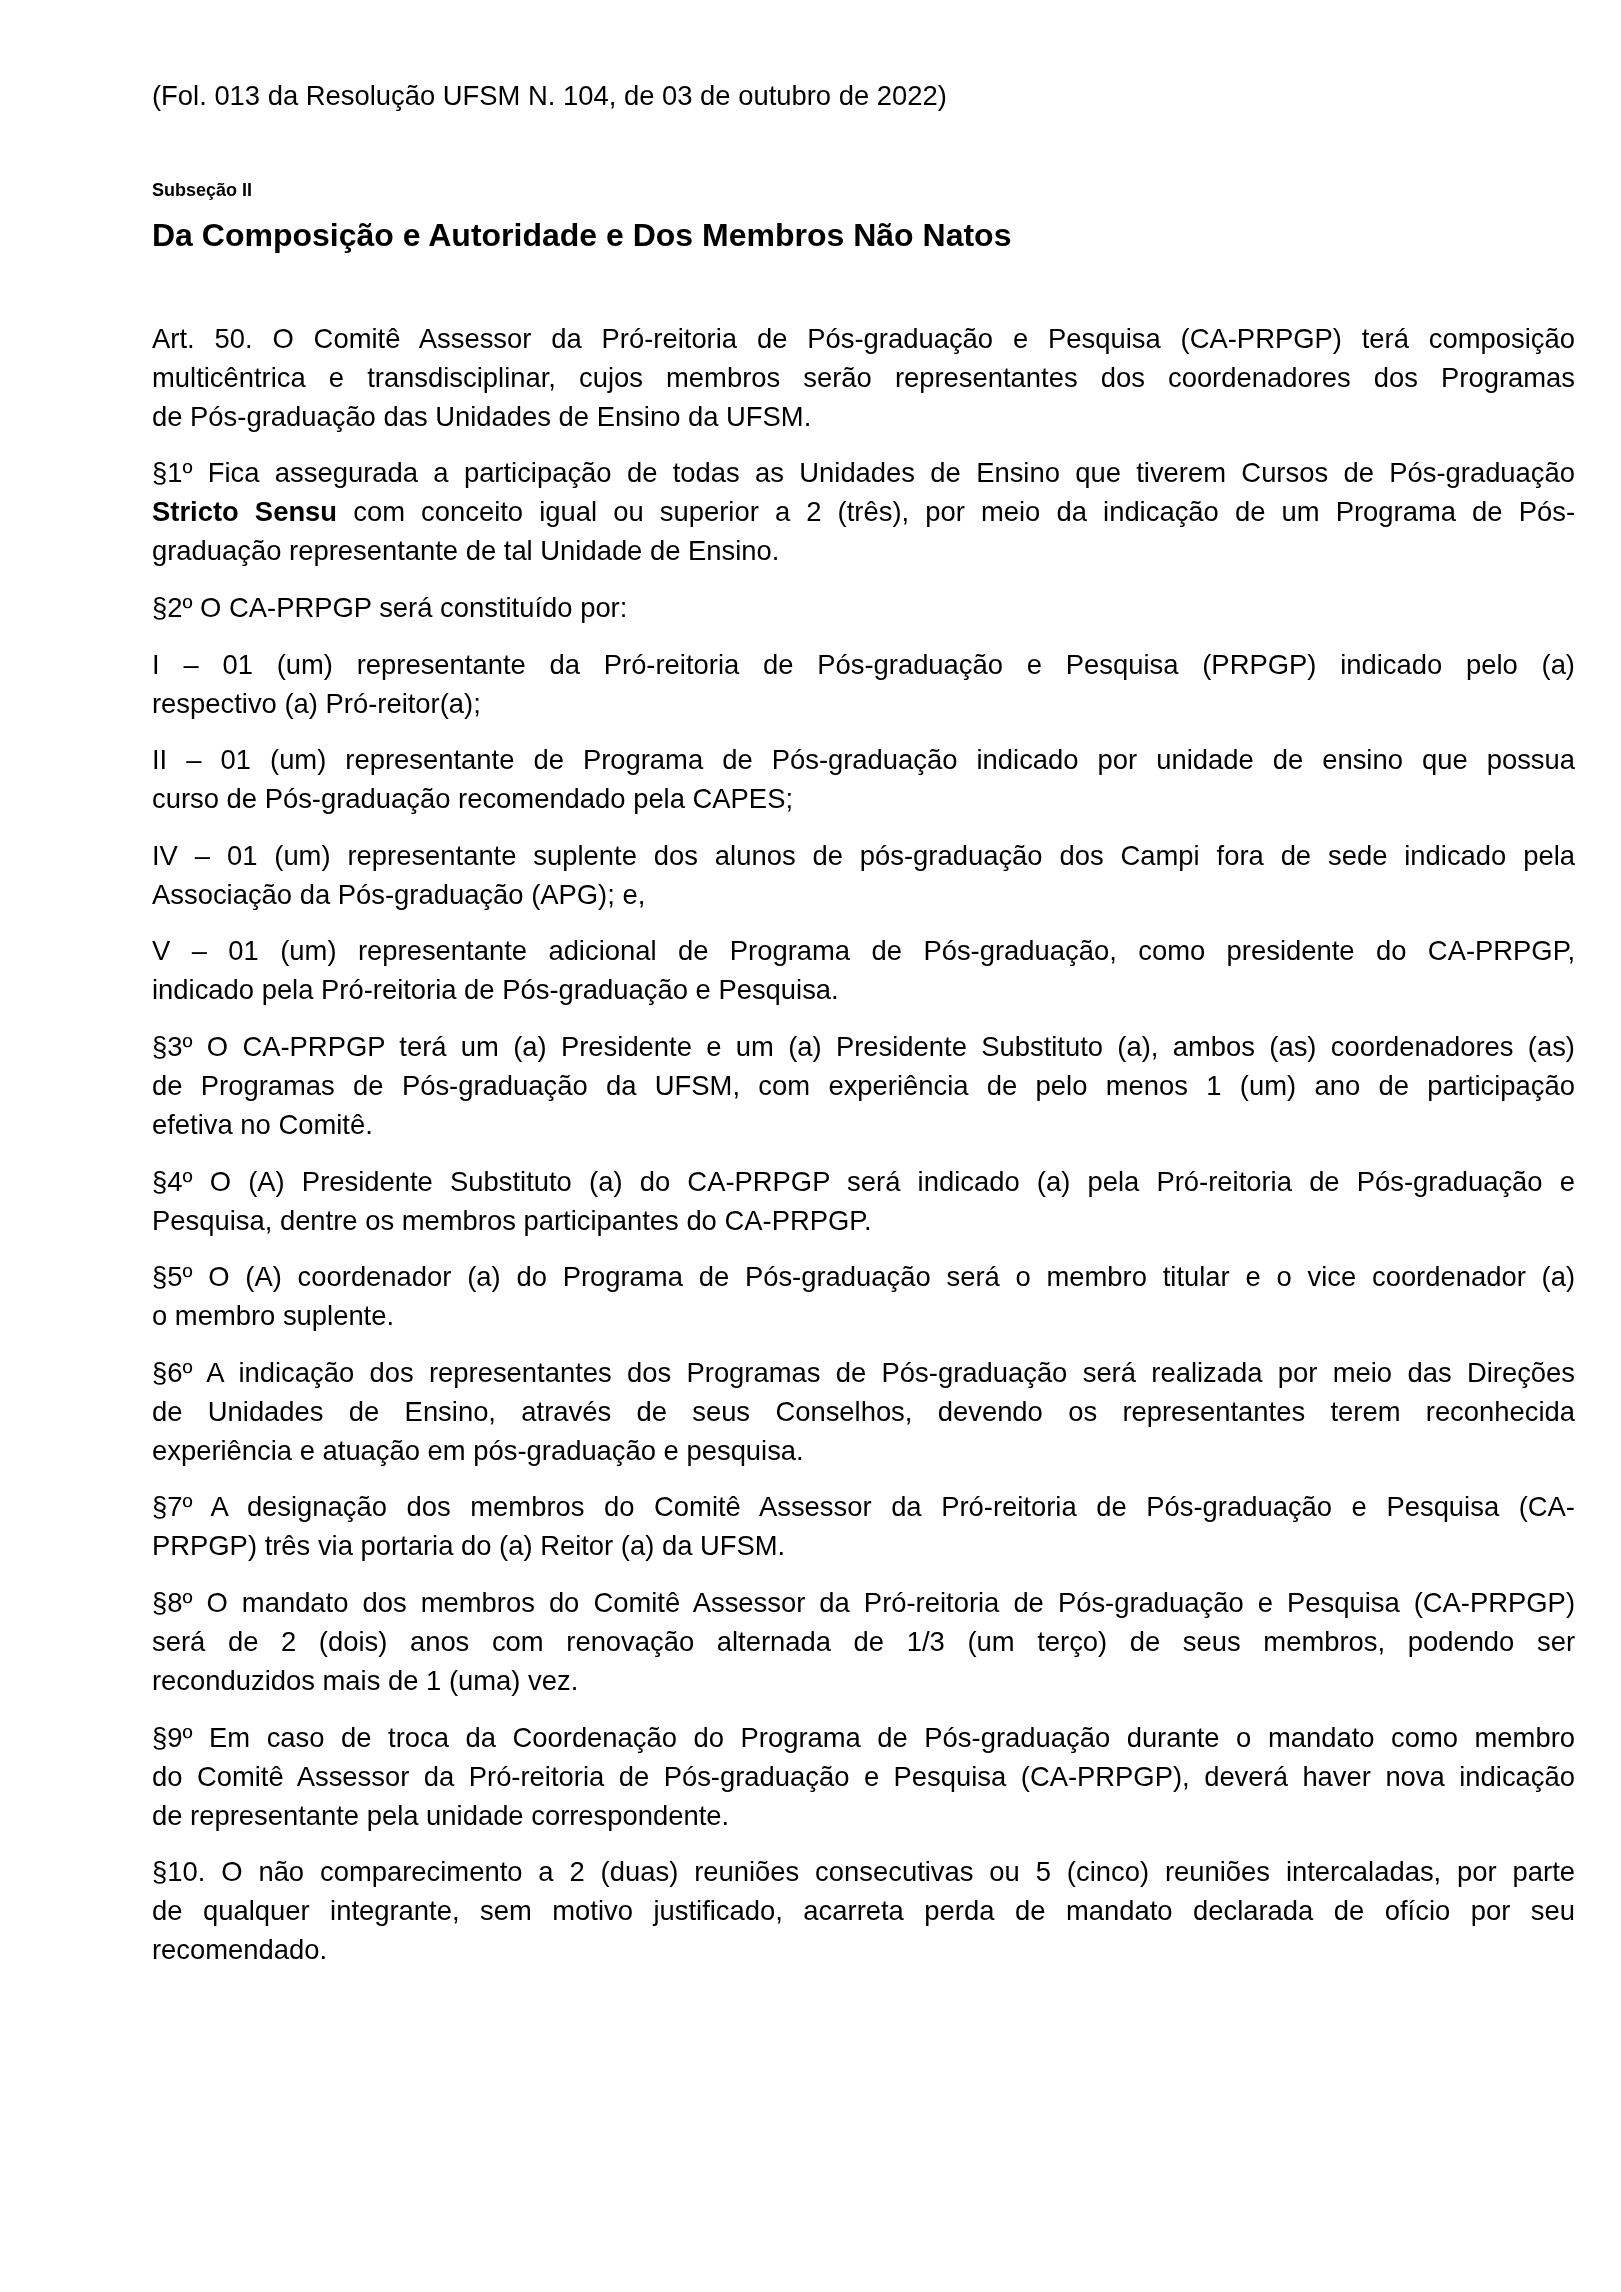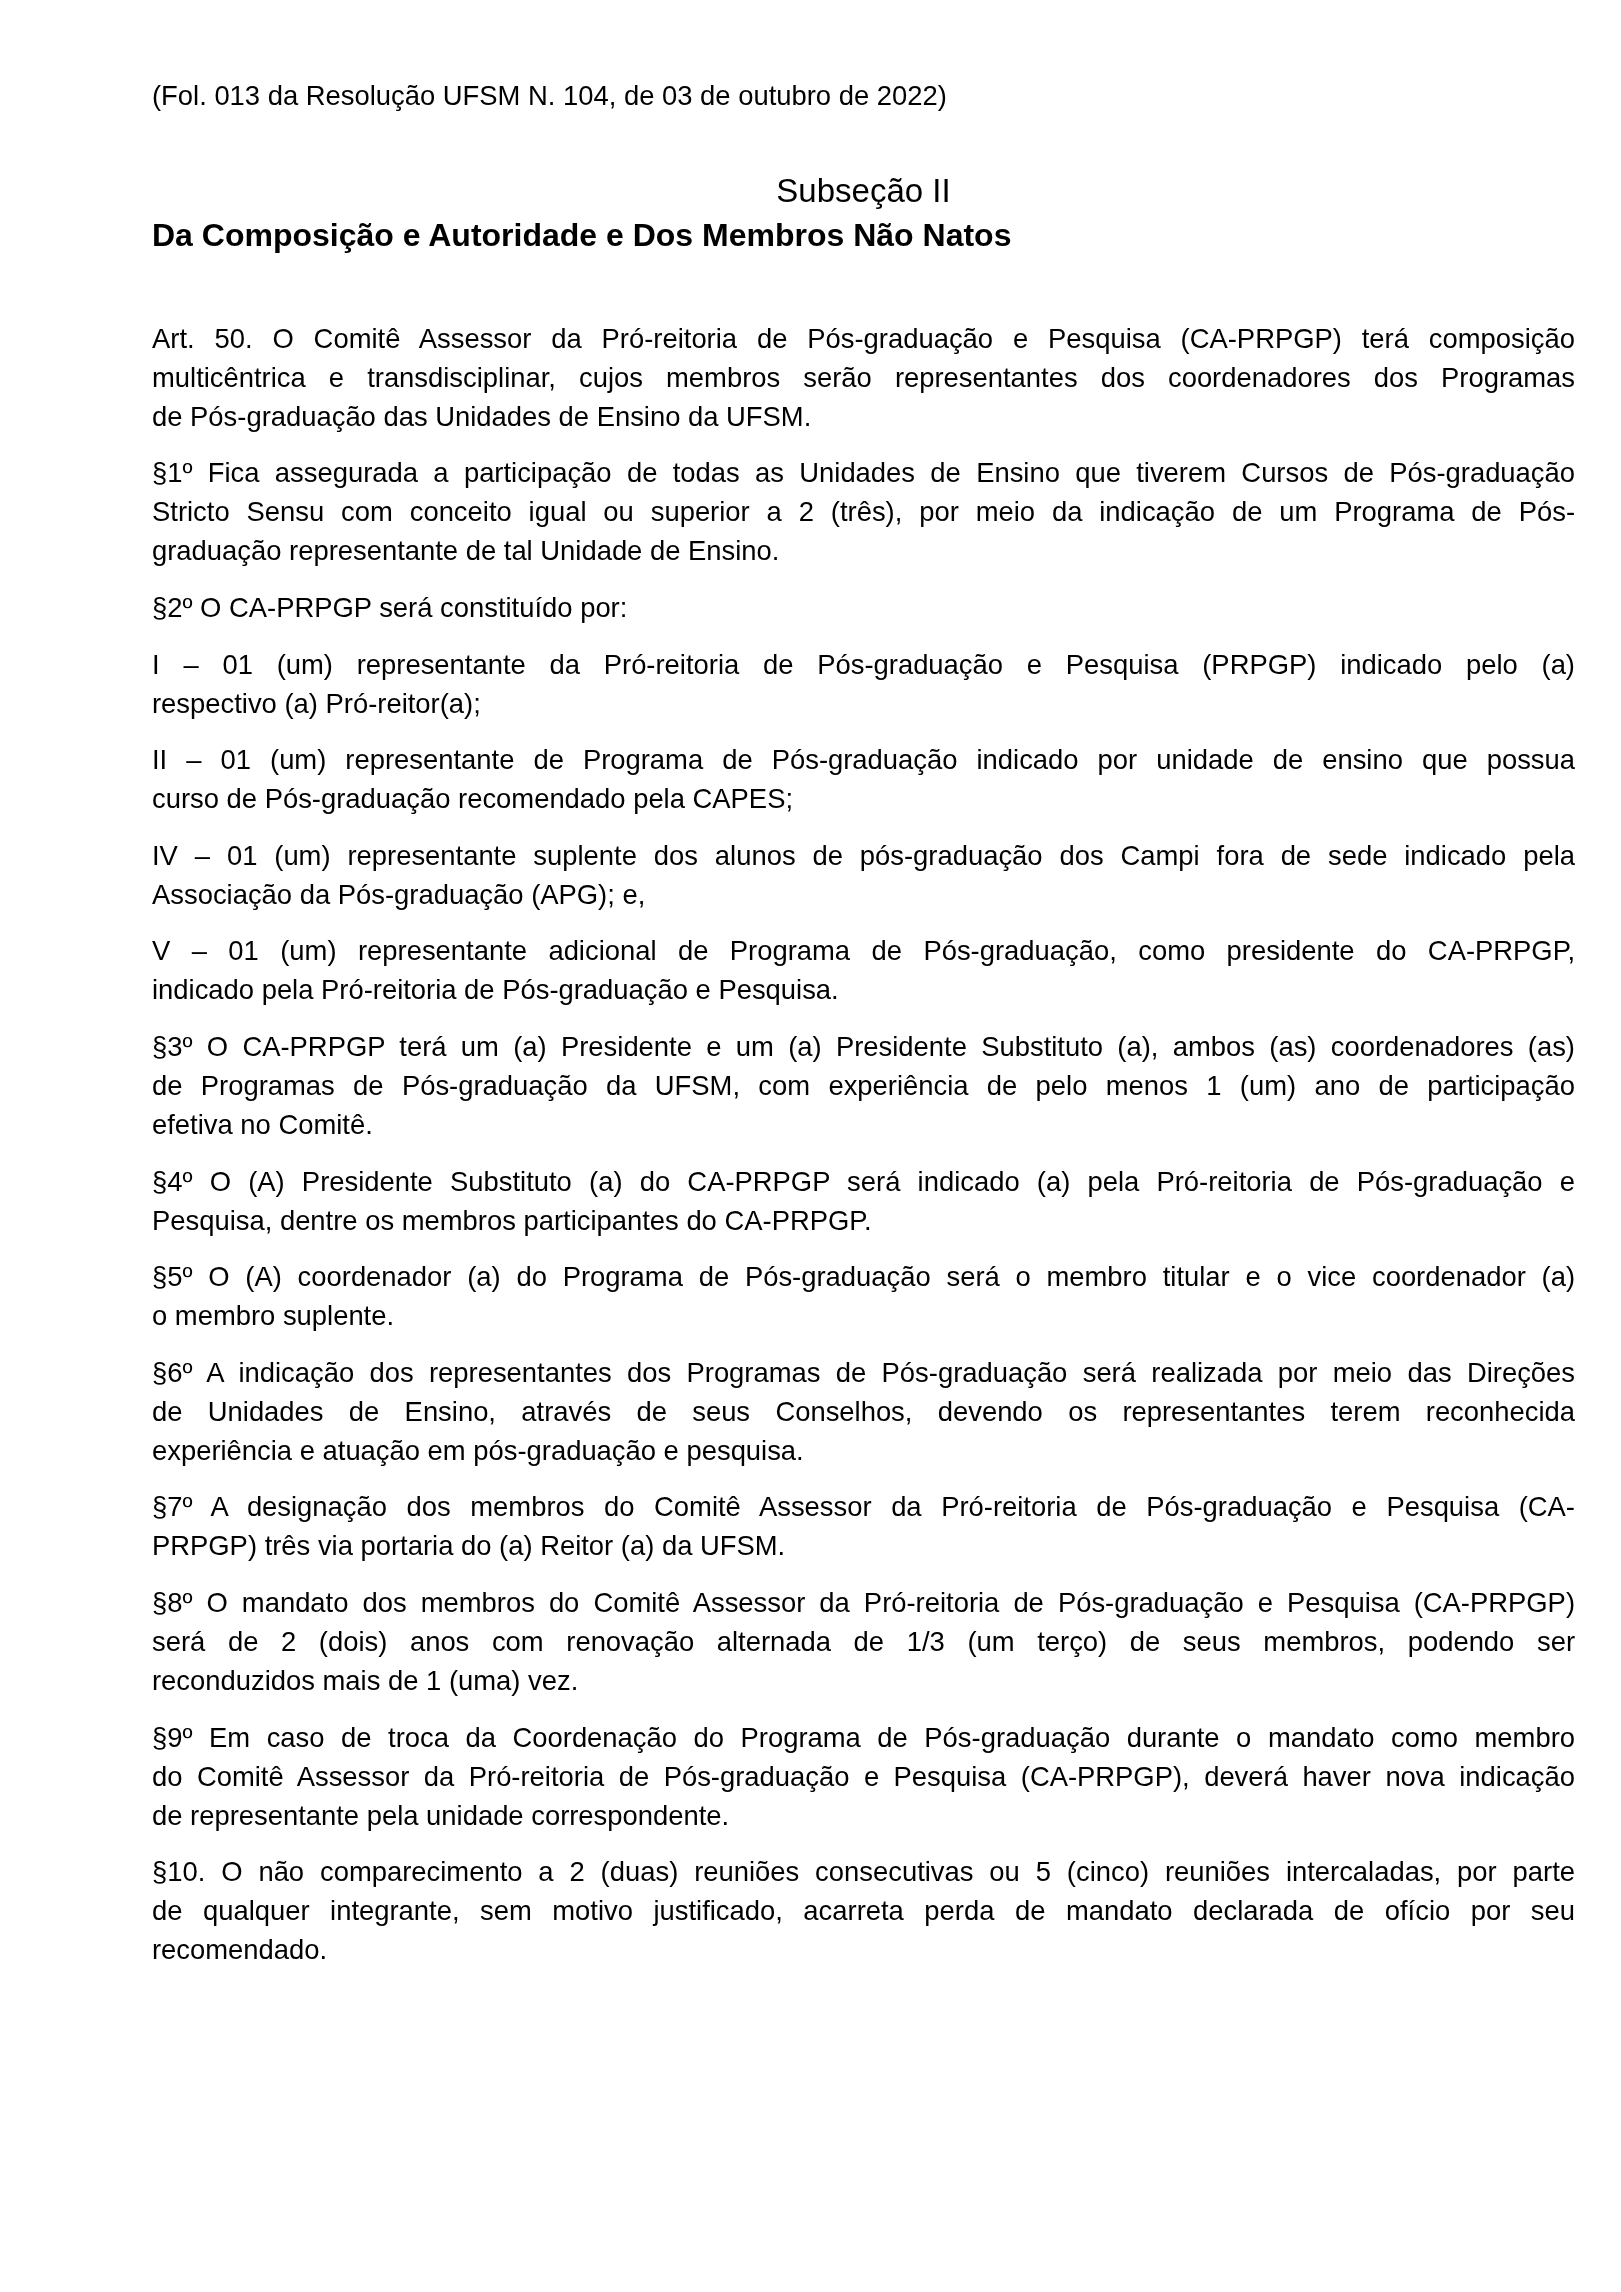--- a/index.html
+++ b/index.html
@@ -11,26 +11,26 @@
     background: #ffffff;
     color: #000000;
     font-family: "Liberation Sans", sans-serif;
     font-size: 27.4px;
     line-height: 39px;
     box-sizing: border-box;
     padding: 76px 46px 0 152px;
     overflow: hidden;
   }
   .header-note { margin: 0 0 56px 0; text-align: left; }
-  .sub-title   { margin: 0 0 5.9px 0;  font-weight: normal; font-size: 33px; line-height: 39px; text-align: center; }
+  .sub-title   { margin: 0 0 5.9px 0;  font-weight: bold; font-size: 18px; line-height: 39px; }
   .sub-subtitle{ margin: 0 0 64px 0; font-weight: bold; font-size: 32px; line-height: 39px; }
   .para { margin: 0 0 17.6px 0; }
   .line { text-align: left; white-space: normal; }
   .line.fill { text-align: justify; text-align-last: justify; }
-  .b { font-weight: normal; }
+  .b { font-weight: bold; }
 </style>
 </head>
 <body>
 
 <div class="page">
   <p class="header-note">(Fol. 013 da Resolução UFSM N. 104, de 03 de outubro de 2022)</p>
 
   <p class="sub-title">Subseção II</p>
 
   <p class="sub-subtitle">Da Composição e Autoridade e Dos Membros Não Natos</p>

